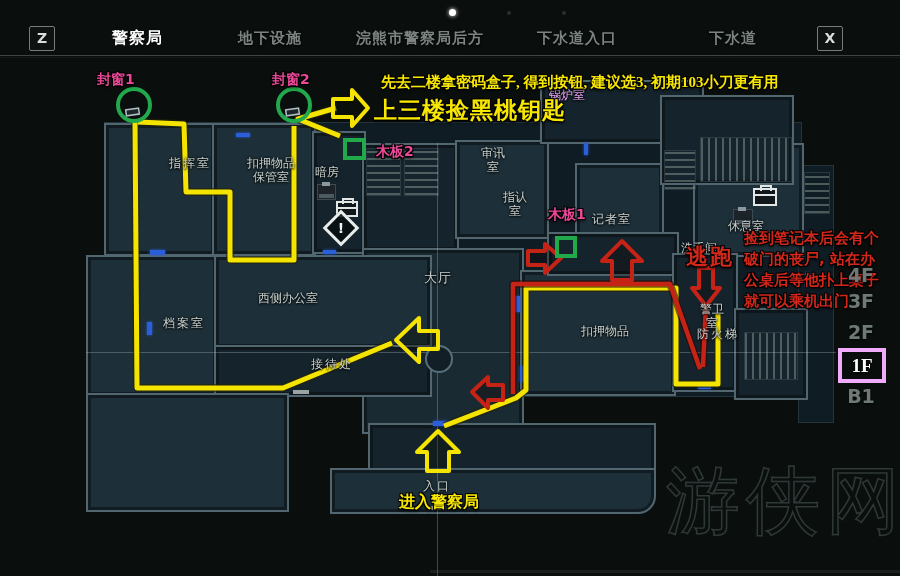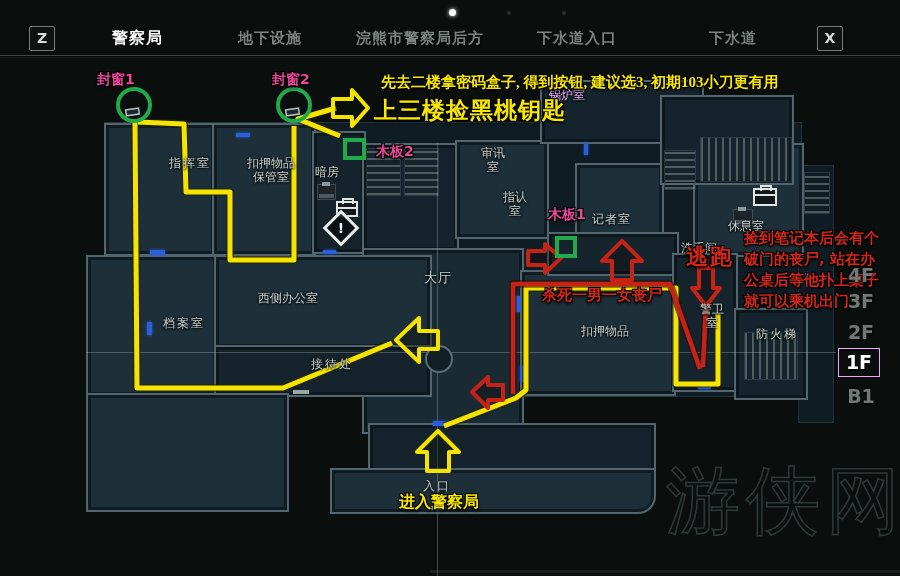--- a/index.html
+++ b/index.html
@@ -43,22 +43,22 @@
   .typewriter{position:absolute;background:#1c2429;border:1px solid #3d4a51;}
   .typewriter .paper{position:absolute;left:4px;top:-3px;width:8px;height:4px;background:#8c989e;}
   .typewriter .keys{position:absolute;left:1px;right:1px;bottom:1px;height:4px;background:#4c5a62;}
   .diamond{position:absolute;width:20px;height:20px;border:3px solid #e8edeb;background:rgba(8,14,17,.85);
            transform:rotate(45deg);}
   .diamond span{position:absolute;left:0;top:0;width:100%;height:100%;transform:rotate(-45deg);
                 color:#f0f4f2;font-weight:bold;font-size:14px;text-align:center;line-height:20px;}
   
   .floor{position:absolute;left:841px;width:40px;height:28px;text-align:center;font-size:19px;
          font-weight:bold;color:#6f7a77;text-shadow:0 1px 2px #000;cursor:default;}
-  .floor.active{color:#ffffff;border:1px solid #f0abfc;left:838px;width:40px;height:27px;
-                line-height:27px;background:rgba(8,12,11,.6);}
+  .floor.active{color:#ffffff;border:4px solid #f0abfc;left:838px;width:40px;height:27px;
+                line-height:27px;background:rgba(8,12,11,.6);font-family:Liberation Serif, serif;}
   
   .wm{position:absolute;left:666px;top:452px;font-size:74px;letter-spacing:6px;color:transparent;
       -webkit-text-stroke:1.5px rgba(160,185,190,.3);opacity:.8;white-space:nowrap;}
   svg.routes{position:absolute;left:0;top:0;pointer-events:none;}
 </style>
 </head>
 <body>
 
 <div class="stage">
 
@@ -196,33 +196,32 @@
   <div class="rlabel" style="left:592px;top:212px;letter-spacing:1px;">记者室</div>
   <div class="rlabel" style="left:424px;top:271px;font-size:13px;letter-spacing:1px;">大厅</div>
   <div class="rlabel" style="left:258px;top:291px;">西侧办公室</div>
   <div class="rlabel" style="left:163px;top:316px;letter-spacing:2px;">档案室</div>
   <div class="rlabel" style="left:311px;top:357px;letter-spacing:2px;">接待处</div>
   <div class="rlabel" style="left:581px;top:324px;">扣押物品</div>
   <div class="rlabel" style="left:728px;top:219px;">休息室</div>
   <div class="rlabel" style="left:681px;top:241px;">洗手间</div>
   <div class="rlabel" style="left:700px;top:302px;">警卫
 室</div>
-  <div class="rlabel" style="left:756px;top:327px;letter-spacing:2px;">防火梯</div>
+  <div class="rlabel" style="left:697px;top:327px;letter-spacing:2px;">防火梯</div>
   <div class="rlabel" style="left:423px;top:479px;letter-spacing:2px;">入口</div>
 
   <div class="ann-g oln" style="left:97px;top:71px;">封窗1</div>
   <div class="ann-g oln" style="left:272px;top:71px;">封窗2</div>
   <div class="ann-g oln" style="left:376px;top:143px;">木板2</div>
   <div class="ann-g oln" style="left:548px;top:206px;">木板1</div>
 
   <div class="ann-y oln" style="left:381px;top:73px;font-size:15px;white-space:nowrap;font-family:Liberation Serif, serif;">先去二楼拿密码盒子, 得到按钮, 建议选3, 初期103小刀更有用</div>
   <div class="ann-y oln" style="left:374px;top:95px;font-size:23px;letter-spacing:1px;white-space:nowrap;">上三楼捡黑桃钥匙</div>
   <div class="ann-y oln" style="left:399px;top:492px;font-size:16px;white-space:nowrap;">进入警察局</div>
 
-  <div class="ann-r oln" style="left:542px;top:286px;font-size:15px;white-space:nowrap;">杀死一男一女丧尸</div>
   <div class="ann-r oln" style="left:686px;top:242px;font-size:22px;letter-spacing:2px;white-space:nowrap;">逃跑</div>
   <div class="ann-r oln" style="left:744px;top:228px;font-size:15px;line-height:21px;">捡到笔记本后会有个
 破门的丧尸, 站在办
 公桌后等他扑上桌子
 就可以乘机出门</div>
 
   <div class="floor" style="top:264px;">4F</div>
   <div class="floor" style="top:290px;">3F</div>
   <div class="floor" style="top:321px;">2F</div>
   <div class="floor active" style="top:348px;">1F</div>

